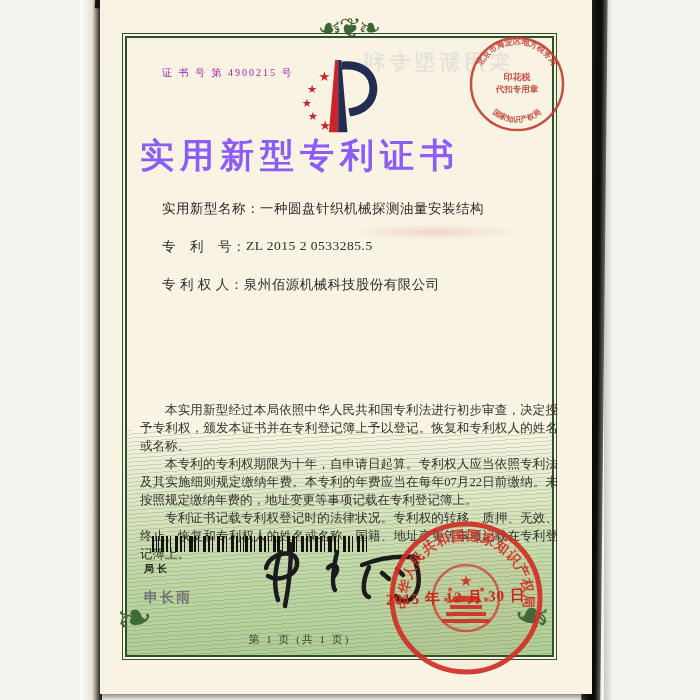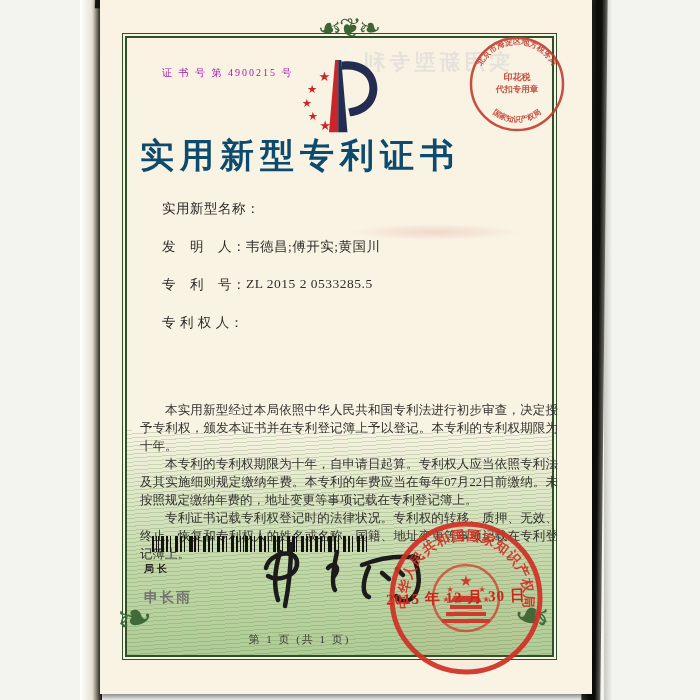--- a/index.html
+++ b/index.html
@@ -35,21 +35,21 @@
   .frame{left:22px;top:33px;width:433px;height:625px;border:1px solid #2f5129;}
   .frame-inner{position:absolute;left:2px;top:2px;right:2px;bottom:2px;border:2px solid #2f5129;}
   .crest{left:168px;top:14px;width:160px;text-align:center;font-family:"DejaVu Sans",sans-serif;
     font-size:27px;color:#3c6434;letter-spacing:-3px;line-height:1;}
   .corner-orn{font-family:"DejaVu Sans",sans-serif;font-size:44px;color:#3f6b3a;line-height:1;}
   .corner-bl{left:16px;top:596px;transform:rotate(-12deg);}
   .corner-br{left:414px;top:594px;transform:scaleX(-1) rotate(-12deg);}
   
   .cert-no{left:62px;top:66px;font-size:10px;color:#a21caf;letter-spacing:2px;}
   .title{left:22px;top:133px;width:356px;text-align:center;font-size:34px;font-weight:bold;
-    color:#0c4a6e;letter-spacing:6px;}
+    color:#8b5cf6;letter-spacing:6px;}
   .fields{left:62px;top:200px;width:360px;}
   .field-row{margin-bottom:20px;font-size:13.5px;color:#2c2c2a;letter-spacing:.5px;
     display:flex;white-space:nowrap;}
   .paras{left:40px;top:401px;width:418px;font-size:12.5px;line-height:18px;color:#33322e;
     text-align:justify;}
   .paras p{margin:0;text-indent:2em;}
   .barcode{left:52px;top:536px;width:218px;height:16px;
     background:
       repeating-linear-gradient(90deg,#13120f 0 2px,rgba(0,0,0,0) 2px 4px,#13120f 4px 5px,rgba(0,0,0,0) 5px 9px,#13120f 9px 12px,rgba(0,0,0,0) 12px 14px),
       repeating-linear-gradient(90deg,rgba(0,0,0,0) 0 6px,#13120f 6px 7px,rgba(0,0,0,0) 7px 17px);}
@@ -118,36 +118,34 @@
       <text font-size="7.5" fill="#c0392b" font-weight="bold">
         <textPath href="#taxBot" startOffset="50%" text-anchor="middle">国家知识产权局</textPath>
       </text>
       <text x="50" y="46" font-size="9" fill="#c0392b" font-weight="bold" text-anchor="middle">印花税</text>
       <text x="50" y="58" font-size="8.5" fill="#c0392b" font-weight="bold" text-anchor="middle">代扣专用章</text>
     </svg>
 
     <div class="abs fields">
       <div class="field-row">
         <span>实用新型名称：</span>
-      </div>
-      <div class="field-row">
-        <span>发　明　人：</span>
-        <span>韦德昌;傅开实;黄国川</span>
+        <span>一种圆盘针织机械探测油量安装结构</span>
       </div>
       <div class="field-row">
         <span>专　利　号：</span>
         <span>ZL 2015 2 0533285.5</span>
       </div>
       <div class="field-row">
         <span>专 利 权 人：</span>
+        <span>泉州佰源机械科技股份有限公司</span>
       </div>
     </div>
 
     <div class="abs paras">
-      <p>本实用新型经过本局依照中华人民共和国专利法进行初步审查，决定授予专利权，颁发本证书并在专利登记簿上予以登记。本专利的专利权期限为十年。</p>
+      <p>本实用新型经过本局依照中华人民共和国专利法进行初步审查，决定授予专利权，颁发本证书并在专利登记簿上予以登记。恢复和专利权人的姓名或名称。</p>
       <p>本专利的专利权期限为十年，自申请日起算。专利权人应当依照专利法及其实施细则规定缴纳年费。本专利的年费应当在每年07月22日前缴纳。未按照规定缴纳年费的，地址变更等事项记载在专利登记簿上。</p>
       <p>专利证书记载专利权登记时的法律状况。专利权的转移、质押、无效、终止、恢复和专利权人的姓名或名称、国籍、地址变更等事项记载在专利登记簿上。</p>
     </div>
 
     <div class="abs barcode"></div>
 
     <div class="abs bureau-title">局长</div>
     <div class="abs bureau-name">申长雨</div>
 
     <svg class="abs sig" width="200" height="80" viewBox="0 0 200 80">

